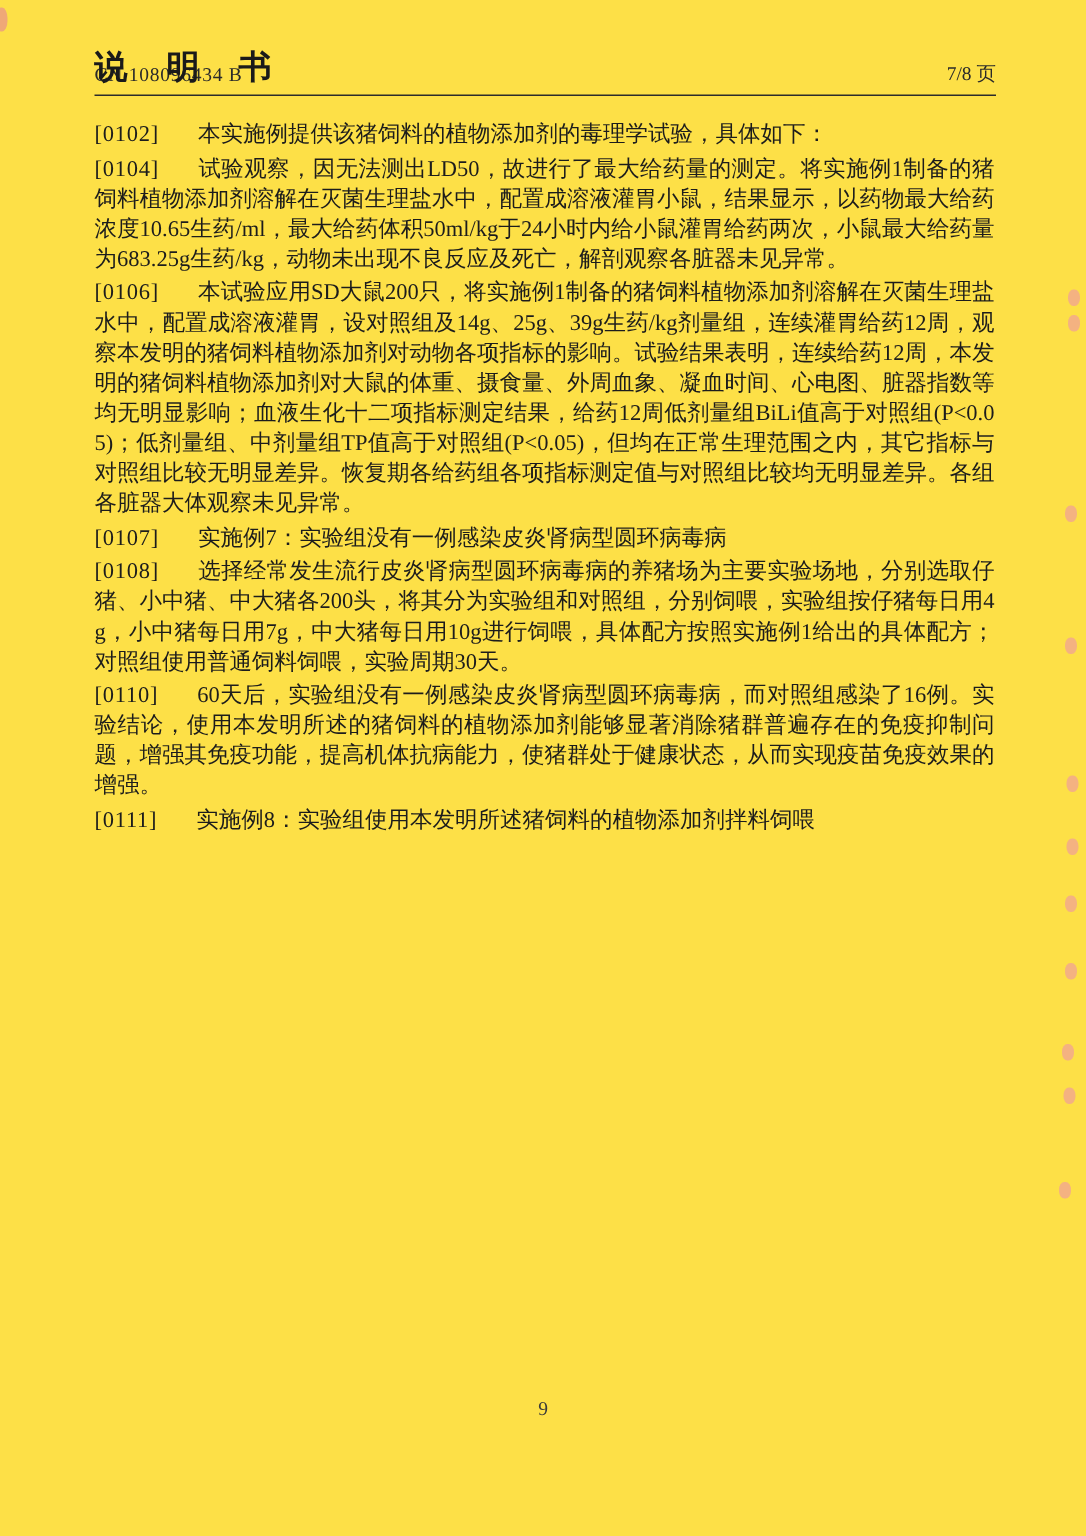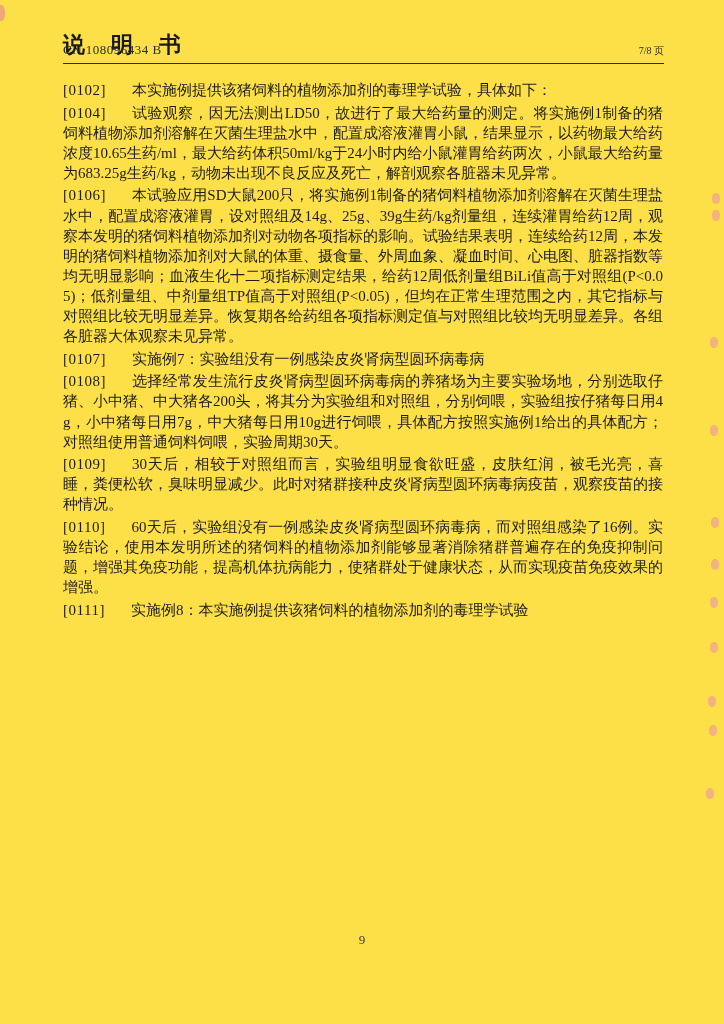--- a/index.html
+++ b/index.html
@@ -26,21 +26,21 @@
     font-size: 13px; letter-spacing: 0.5px; color: #2a2a2a;
   }
   .doc-title {
     position: absolute; left: 0; right: 0; bottom: 2px;
     text-align: left;
     font-size: 22px; font-weight: bold; color: #1a1a1a;
     letter-spacing: 2px;
   }
   .page-indicator {
     position: absolute; right: 0; bottom: 4px;
-    font-size: 10px; color: #2a2a2a;
+    font-size: 13px; color: #2a2a2a;
   }
   .header-rule {
     position: absolute;
     left: 63px; right: 60px; top: 63px;
     height: 0;
     border-top: 1.6px solid #2b2b2b;
   }
   
   .doc-body {
     position: absolute;
@@ -93,23 +93,22 @@
   </div>
 
   <div class="header-rule"></div>
 
   <main class="doc-body">
       <p class="para"><span class="ptag">[0102]</span><span class="ptxt">本实施例提供该猪饲料的植物添加剂的毒理学试验，具体如下：</span></p>
       <p class="para"><span class="ptag">[0104]</span><span class="ptxt">试验观察，因无法测出LD50，故进行了最大给药量的测定。将实施例1制备的猪饲料植物添加剂溶解在灭菌生理盐水中，配置成溶液灌胃小鼠，结果显示，以药物最大给药浓度10.65生药/ml，最大给药体积50ml/kg于24小时内给小鼠灌胃给药两次，小鼠最大给药量为683.25g生药/kg，动物未出现不良反应及死亡，解剖观察各脏器未见异常。</span></p>
       <p class="para"><span class="ptag">[0106]</span><span class="ptxt">本试验应用SD大鼠200只，将实施例1制备的猪饲料植物添加剂溶解在灭菌生理盐水中，配置成溶液灌胃，设对照组及14g、25g、39g生药/kg剂量组，连续灌胃给药12周，观察本发明的猪饲料植物添加剂对动物各项指标的影响。试验结果表明，连续给药12周，本发明的猪饲料植物添加剂对大鼠的体重、摄食量、外周血象、凝血时间、心电图、脏器指数等均无明显影响；血液生化十二项指标测定结果，给药12周低剂量组BiLi值高于对照组(P&lt;0.05)；低剂量组、中剂量组TP值高于对照组(P&lt;0.05)，但均在正常生理范围之内，其它指标与对照组比较无明显差异。恢复期各给药组各项指标测定值与对照组比较均无明显差异。各组各脏器大体观察未见异常。</span></p>
       <p class="para"><span class="ptag">[0107]</span><span class="ptxt">实施例7：实验组没有一例感染皮炎肾病型圆环病毒病</span></p>
       <p class="para"><span class="ptag">[0108]</span><span class="ptxt">选择经常发生流行皮炎肾病型圆环病毒病的养猪场为主要实验场地，分别选取仔猪、小中猪、中大猪各200头，将其分为实验组和对照组，分别饲喂，实验组按仔猪每日用4g，小中猪每日用7g，中大猪每日用10g进行饲喂，具体配方按照实施例1给出的具体配方；对照组使用普通饲料饲喂，实验周期30天。</span></p>
-      <p class="para"><span class="ptag">[0109]</span><span class="ptxt">30天后，相较于对照组而言，实验组明显食欲旺盛，皮肤红润，被毛光亮，喜睡，粪便松软，臭味明显减少。此时对猪群接种皮炎肾病型圆环病毒病疫苗，观察疫苗的接种情况。</span></p>
       <p class="para"><span class="ptag">[0110]</span><span class="ptxt">60天后，实验组没有一例感染皮炎肾病型圆环病毒病，而对照组感染了16例。实验结论，使用本发明所述的猪饲料的植物添加剂能够显著消除猪群普遍存在的免疫抑制问题，增强其免疫功能，提高机体抗病能力，使猪群处于健康状态，从而实现疫苗免疫效果的增强。</span></p>
-      <p class="para"><span class="ptag">[0111]</span><span class="ptxt">实施例8：本实施例提供该猪饲料的植物添加剂的毒理学试验</span></p>
+      <p class="para"><span class="ptag">[0111]</span><span class="ptxt">实施例8：实验组使用本发明所述猪饲料的植物添加剂拌料饲喂</span></p>
     </main>
 
   <div class="footer">
     <span class="page-number">9</span>
   </div>
 
   <div class="scan-mark left"></div>
   <div class="scan-mark" style="right:4px; top:193px;"></div>
   <div class="scan-mark" style="right:4px; top:210px;"></div>
   <div class="scan-mark" style="right:6px; top:337px;"></div>

